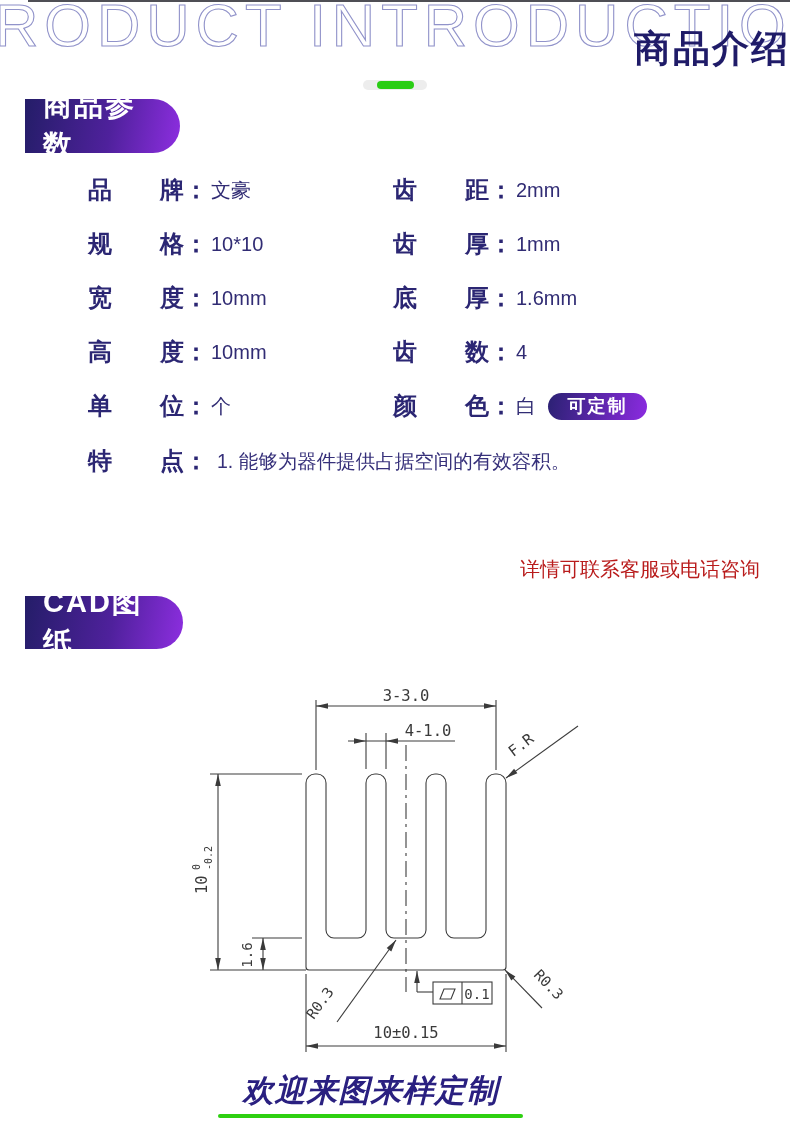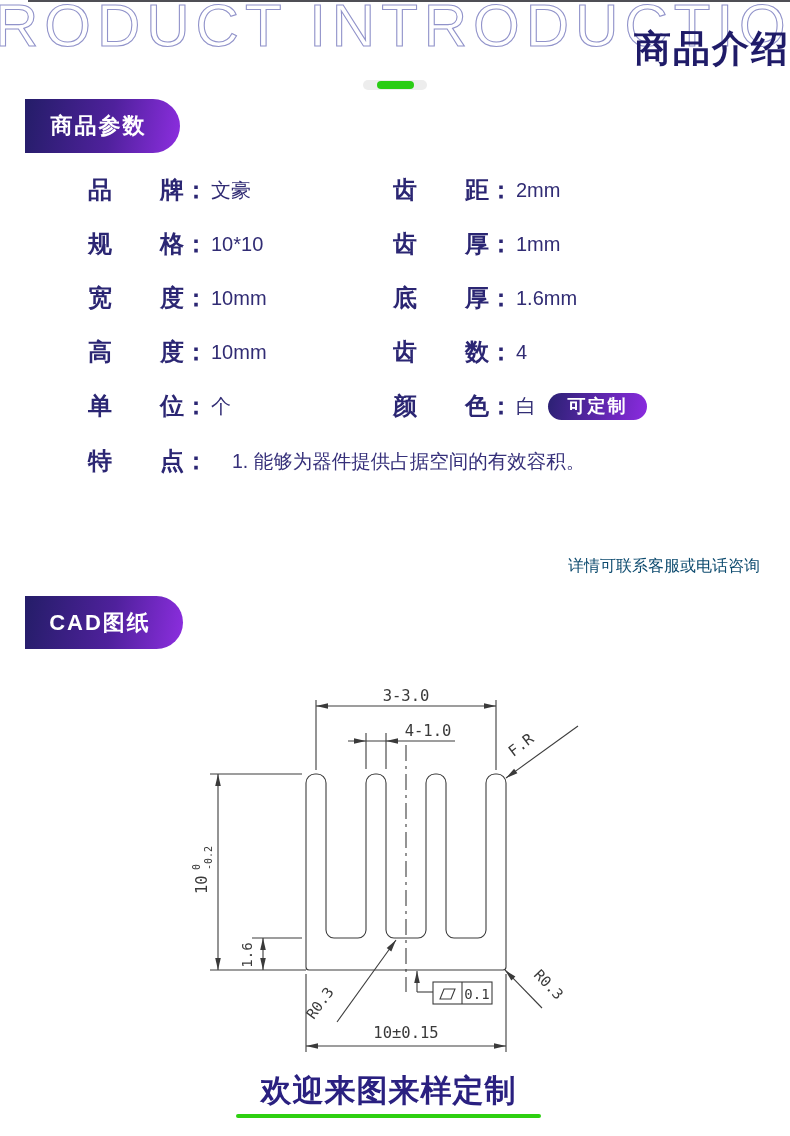--- a/index.html
+++ b/index.html
@@ -14,21 +14,21 @@
   .main-title{position:absolute;top:24px;left:0;width:100%;text-align:right;
               font-size:37px;font-weight:bold;color:#1f1b68;letter-spacing:2px;}
   .divider-track{position:absolute;top:80px;left:363px;width:64px;height:10px;
                  background:#ededed;border-radius:5px;}
   .divider-green{position:absolute;top:1px;left:14px;width:37px;height:8px;
                  background:#29cd14;border-radius:4px;}
 
   
   .badge{position:absolute;left:25px;height:54px;border-radius:0 27px 27px 0;
          background:linear-gradient(100deg,#241d68 0%,#4f219c 55%,#8d2ee0 100%);
-         color:#fff;font-weight:bold;font-size:22px;display:flex;align-items:center;
+         color:#fff;font-weight:bold;font-size:29px;display:flex;align-items:center;
          justify-content:center;letter-spacing:2px;padding:0 26px 0 18px;box-sizing:border-box;}
   .badge.params{top:99px;width:155px;}
   .badge.cad{top:596px;width:158px;height:53px;}
 
   
   .pcol{position:absolute;top:163px;}
   .pcol.left{left:88px;}
   .pcol.right{left:393px;}
   .prow{height:54px;display:flex;align-items:center;}
   .plabel{width:96px;display:flex;justify-content:space-between;font-weight:bold;
@@ -38,33 +38,33 @@
   .custom-pill{margin-left:12px;width:99px;height:27px;border-radius:14px;
                background:linear-gradient(100deg,#2b2173 0%,#8b2be0 100%);
                color:#fff;font-size:18px;font-weight:bold;display:flex;
                align-items:center;justify-content:center;letter-spacing:2px;}
 
   
   .features{position:absolute;left:88px;top:448px;display:flex;align-items:flex-start;}
   .flabel{width:96px;display:flex;justify-content:space-between;font-weight:bold;
           font-size:24px;color:#2b2673;line-height:26px;}
   .fcolon{font-weight:bold;font-size:24px;color:#2b2673;line-height:26px;}
-  .flines{margin-left:24px;font-size:19.5px;line-height:26px;color:#36307a;}
-
-  .note{position:absolute;top:556px;right:30px;font-size:16px;color:#0c4a6e;}
+  .flines{margin-left:9px;font-size:19.5px;line-height:26px;color:#36307a;}
+
+  .note{position:absolute;top:556px;right:30px;font-size:20px;color:#b91c1c;}
 
   
   .cad-svg{position:absolute;left:0;top:680px;}
   .cad-svg text{font-family:"DejaVu Sans Mono","Liberation Mono",monospace;
                 fill:#3a3a3a;}
   .cad-line{stroke:#3c3c3c;stroke-width:1.1;fill:none;}
   .cad-arrow{fill:#3a3a3a;stroke:none;}
 
   
-  .footer{position:absolute;top:1070px;left:236px;width:305px;text-align:center;}
+  .footer{position:absolute;top:1070px;left:218px;width:305px;text-align:center;font-style:italic;}
   .footer-text{font-size:31px;font-weight:bold;color:#2a2080;letter-spacing:1px;}
   .footer-underline{height:4px;background:#2ed011;margin-top:2px;border-radius:2px;}
 </style>
 </head>
 <body>
 
 <div class="page">
   <div class="topline"></div>
 
   <div class="bg-title">PRODUCT INTRODUCTION</div>

